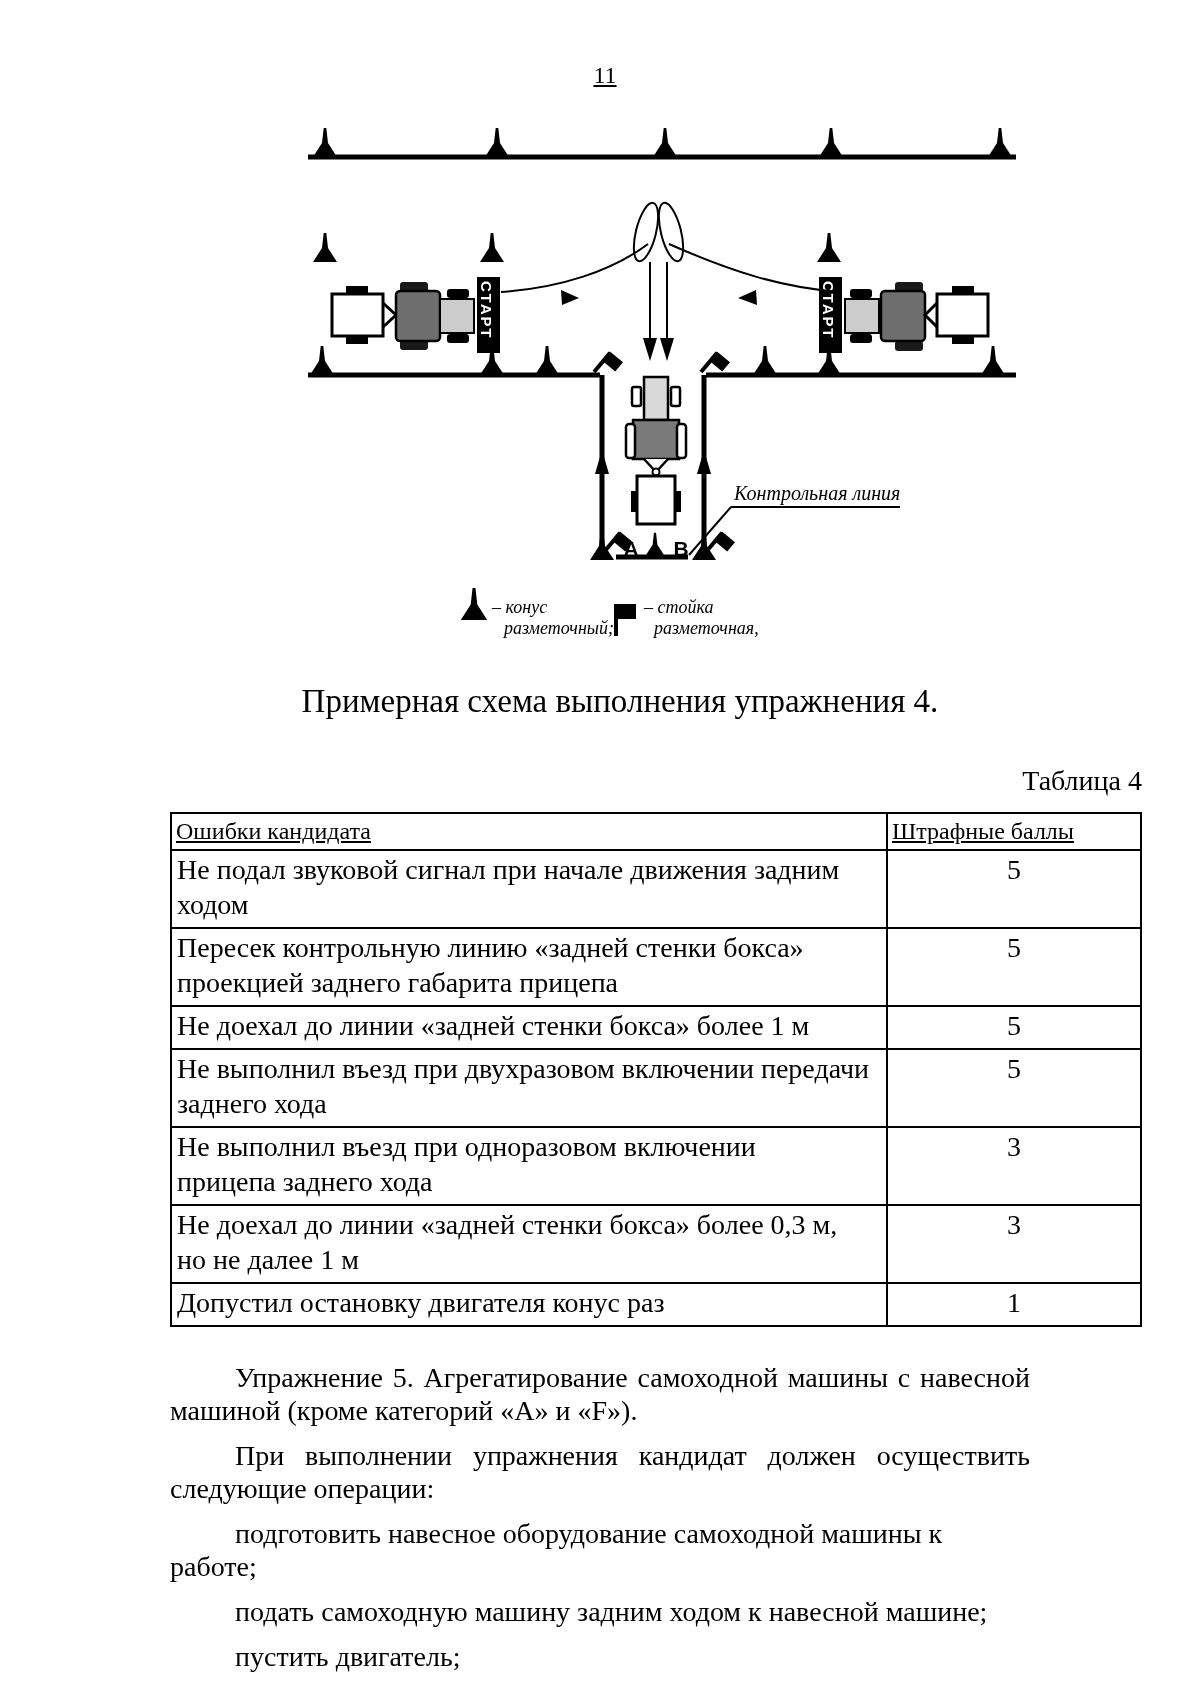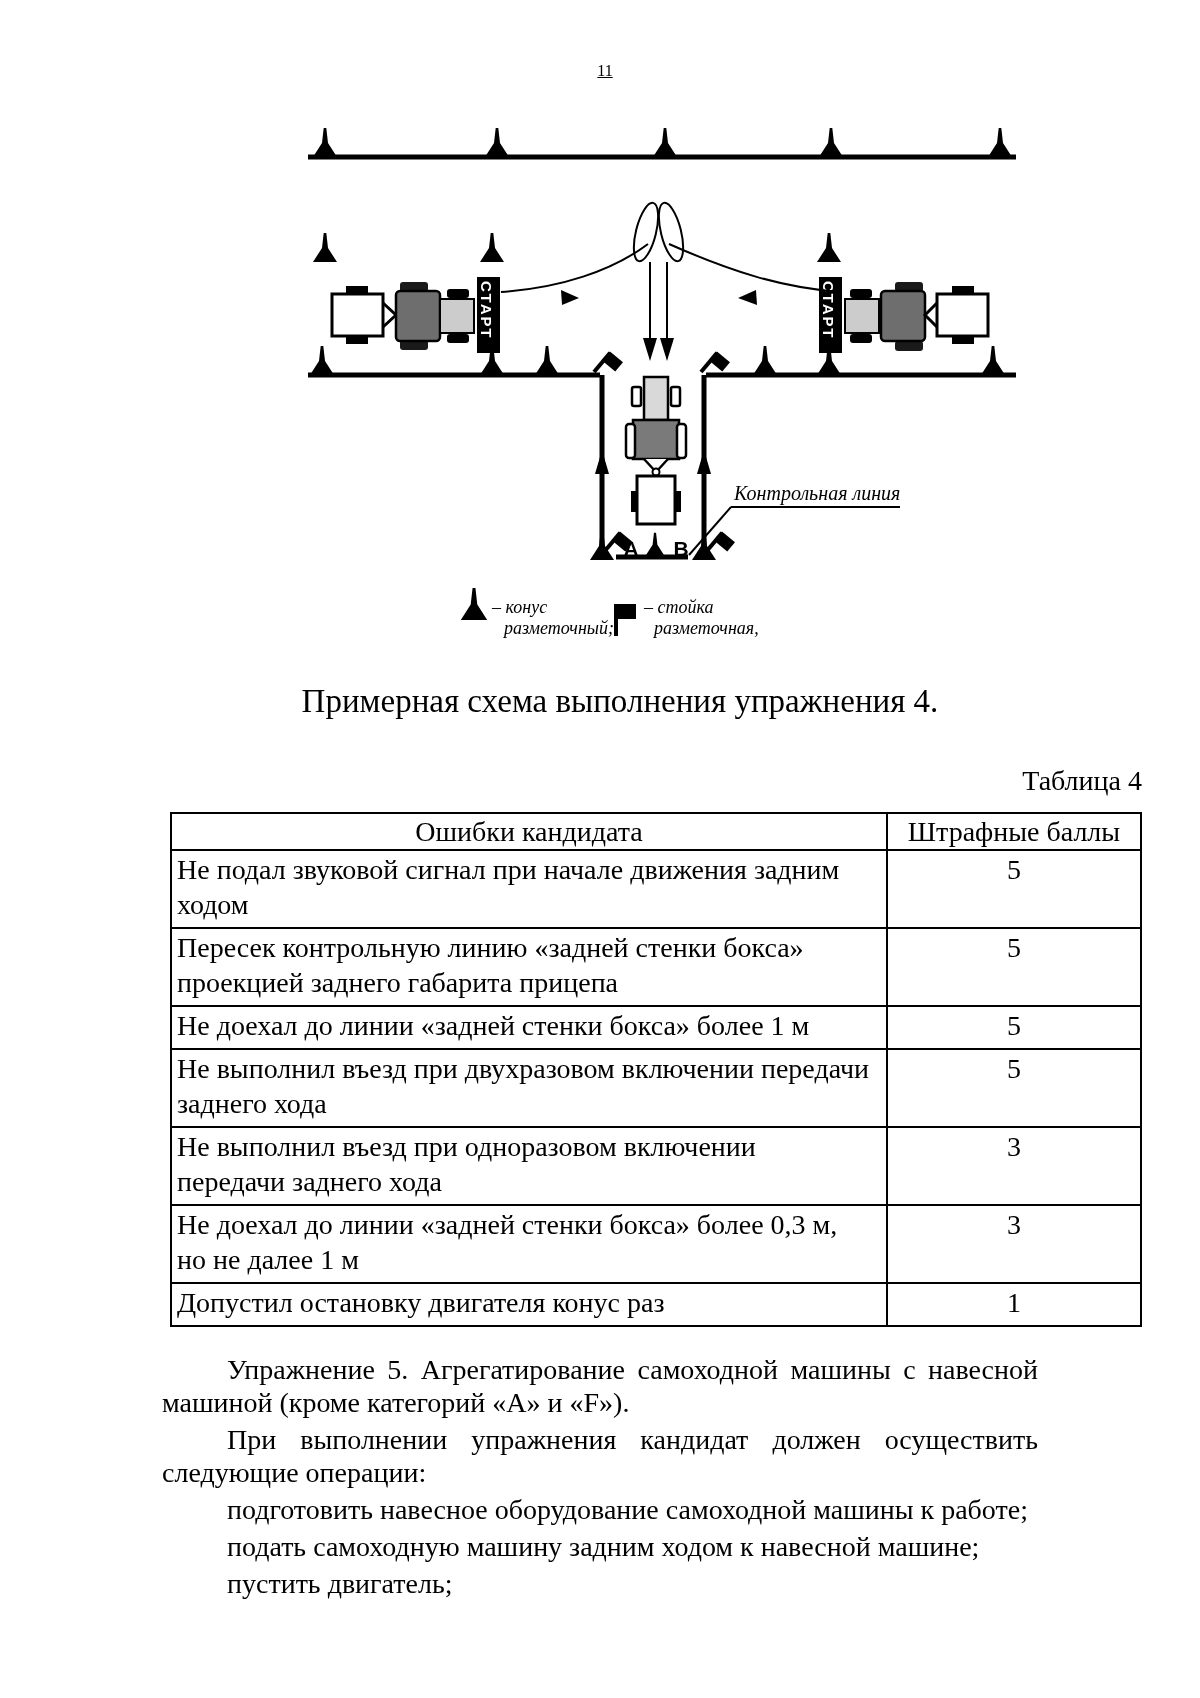--- a/index.html
+++ b/index.html
@@ -3,49 +3,49 @@
 <meta charset="utf-8">
 <style>
   html,body { margin:0; padding:0; }
   body {
     width:1200px; height:1698px; background:#ffffff; color:#000;
     font-family:"Liberation Serif", serif; position:relative; overflow:hidden;
   }
   .page { position:absolute; inset:0; }
   .pagenum {
     position:absolute; top:62px; left:10px; right:0;
-    text-align:center; font-size:16px;text-decoration:underline;
+    text-align:center; font-size:24px;text-decoration:underline;
   }
   svg.diagram { position:absolute; top:0; left:0; }
   .caption {
     position:absolute; top:683px; left:40px; right:0;
     text-align:center; font-size:33px;
   }
   .table-label {
     position:absolute; top:765px; right:58px; font-size:28px;
   }
   table.penalty-table {
     position:absolute; top:812px; left:170px; width:972px;
     border-collapse:collapse; font-size:28px; table-layout:fixed;
   }
   table.penalty-table th, table.penalty-table td {
     border:2.5px solid #000;
   }
   th.col-err { width:706px; }
-  th { font-weight:normal; text-align:center; padding:1px 4px; line-height:33px; font-size:28px; }
+  th { font-weight:normal; text-align:left; padding:1px 4px; line-height:33px; font-size:24px;text-decoration:underline; }
   td.err {
     padding:1px 4px 5px 5px; line-height:35px;
     white-space:pre-line; vertical-align:top; text-align:left;margin-top:38px;
   }
   td.pts { text-align:center; vertical-align:top; line-height:35px; padding:1px 0 4px; }
   .bodytext {
     position:absolute; top:1349px; left:158px; width:884px;
     font-size:28px; line-height:33px;
   }
-  .bodytext p { margin:4px; text-indent:65px; }
+  .bodytext p { margin:12px; text-indent:65px; }
   .bodytext p.just { text-align:justify; }
 </style>
 </head>
 <body>
 
 <div class="page">
 
   <div class="pagenum">11</div>
 
   <svg class="diagram" width="1200" height="660" viewBox="0 0 1200 660">
@@ -204,21 +204,21 @@
         <td class="err">Не доехал до линии «задней стенки бокса» более 1 м</td>
         <td class="pts">5</td>
       </tr>
         <tr>
         <td class="err">Не выполнил въезд при двухразовом включении передачи
 заднего хода</td>
         <td class="pts">5</td>
       </tr>
         <tr>
         <td class="err">Не выполнил въезд при одноразовом включении
-передачи заднего хода</td>
+прицепа заднего хода</td>
         <td class="pts">3</td>
       </tr>
         <tr>
         <td class="err">Не доехал до линии «задней стенки бокса» более 0,3 м,
 но не далее 1 м</td>
         <td class="pts">3</td>
       </tr>
         <tr>
         <td class="err">Допустил остановку двигателя конус раз</td>
         <td class="pts">1</td>

